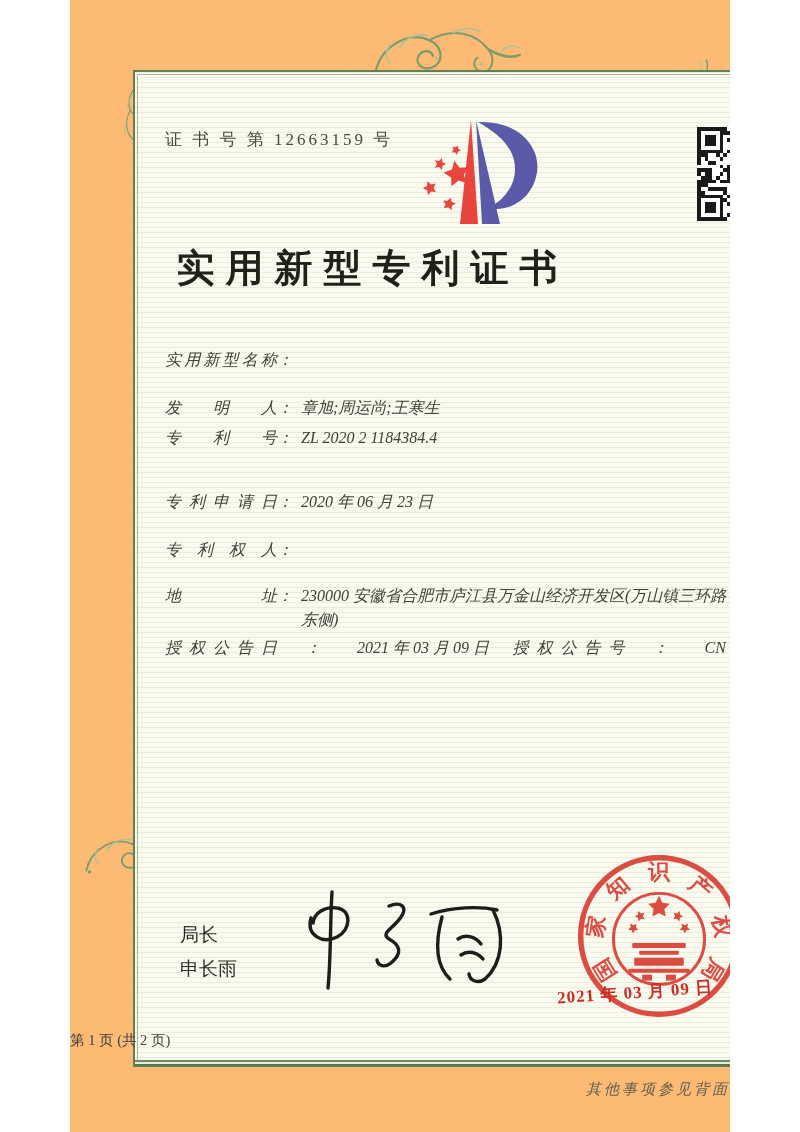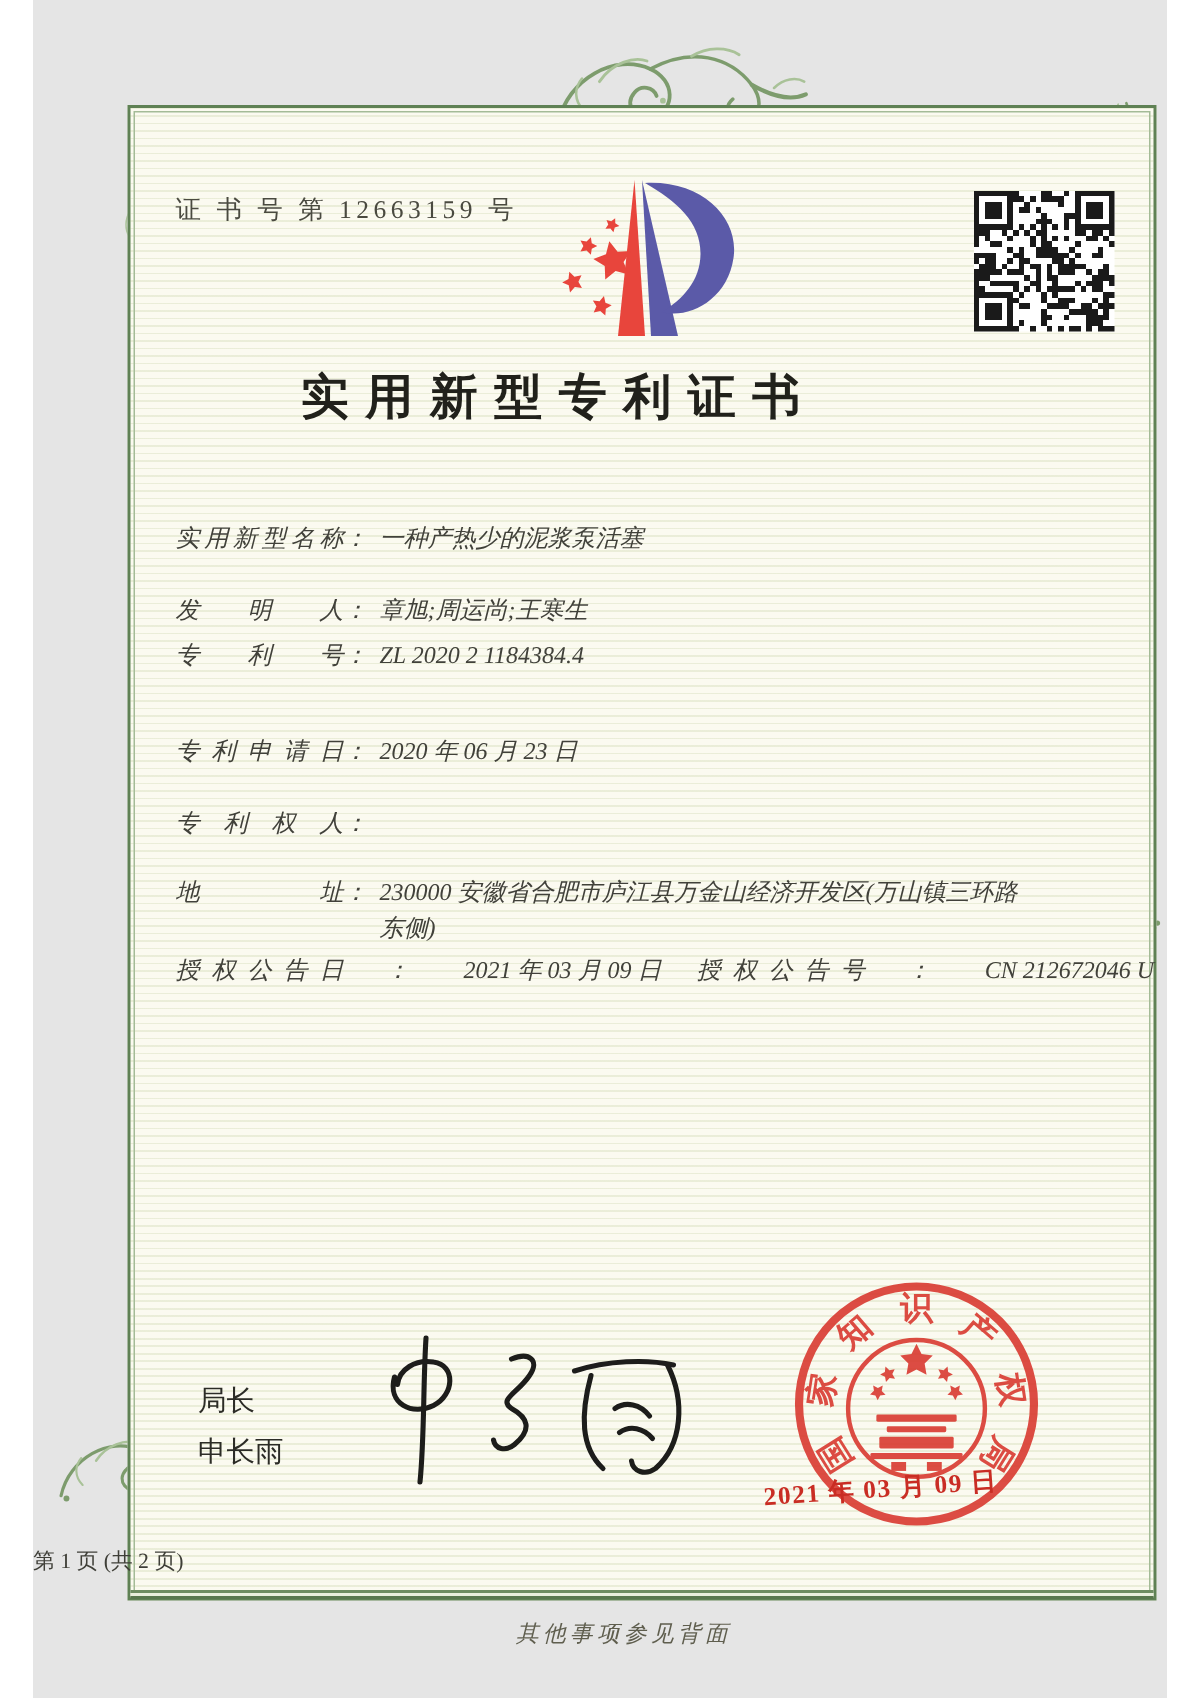--- a/index.html
+++ b/index.html
@@ -1,18 +1,18 @@
 <!DOCTYPE html>
 <html><head>
 <meta charset="utf-8">
 <style>
   html,body{margin:0;padding:0;background:#ffffff;}
   .page{
-    position:relative;width:756px;height:1132px;margin:0 auto;
-    background:#e5e5e5;overflow:hidden;
+    position:relative;width:660px;height:1132px;margin:0 auto;
+    background:#fdba74;overflow:hidden;
     font-family:"Liberation Serif", serif;color:#3f3f38;
   }
   
   .ornaments{position:absolute;inset:0;z-index:1;pointer-events:none;}
   
   .frame{
     position:absolute;left:63px;top:70px;width:682px;height:993px;
     border:2px solid #5f8154;z-index:2;
     background:
       repeating-linear-gradient(180deg,
@@ -27,21 +27,21 @@
     position:absolute;left:0;right:0;bottom:-1px;height:6px;
     background:linear-gradient(180deg,#6d8c60 0 2px,#e8eedb 2px 4px,#58774d 4px 6px);
   }
   .content{position:absolute;inset:0;z-index:3;}
 
   .cert-number{position:absolute;left:95px;top:128px;font-size:17px;letter-spacing:3px;color:#4a4a40;}
   .logo{position:absolute;left:337px;top:112px;width:145px;height:126px;}
   .qr{position:absolute;left:627px;top:127px;width:94px;height:94px;}
   .title{
     position:absolute;left:0;right:55px;top:243px;text-align:center;
-    font-size:32px;font-weight:600;letter-spacing:11px;color:#21211b;
+    font-size:38px;font-weight:600;letter-spacing:11px;color:#21211b;
   }
   .fields{position:absolute;left:95px;top:348px;width:620px;font-size:16px;color:#41413a;}
   .frow{position:absolute;left:0;display:flex;align-items:flex-start;line-height:1.5;font-style:italic;}
   .flabel{display:inline-block;width:112px;text-align:justify;text-align-last:justify;white-space:nowrap;flex:none;}
   .fcolon{flex:none;margin-right:8px;}
   .fvalue{flex:none;}
   .fvalue.wrap{width:432px;flex:initial;}
   .grant-group{display:flex;gap:28px;}
   .paragraphs{
     position:absolute;left:95px;top:668px;width:618px;
@@ -51,21 +51,21 @@
   .signer{position:absolute;left:110px;top:918px;font-family:"Liberation Sans",sans-serif;
     font-size:19px;color:#2c2c26;line-height:1.8;}
   .signature{position:absolute;left:222px;top:882px;width:225px;height:115px;}
   .seal{position:absolute;left:475px;top:822px;width:228px;height:228px;opacity:.88;}
   .seal-date{
     position:absolute;left:487px;top:981px;font-size:17px;font-weight:bold;
     color:#c92d24;transform:rotate(-4deg);letter-spacing:1px;white-space:nowrap;
   }
   .footer-page{position:absolute;left:0;right:55px;top:1031px;text-align:left;font-size:14.5px;color:#3f3f38;}
   .back-note{
-    position:absolute;left:0;right:0;top:1080px;text-align:center;
+    position:absolute;left:0;right:0;top:1080px;text-align:right;
     font-size:15px;font-style:italic;letter-spacing:3px;color:#5f5e4e;padding-left:32px;
   }
 </style>
 </head>
 <body>
 
 <div class="page">
 
   <svg width="0" height="0" style="position:absolute" aria-hidden="true">
     <defs>
@@ -335,21 +335,20 @@
         <rect x="1" y="19" width="5" height="5" fill="#ffffff"></rect>
         <rect x="2" y="20" width="3" height="3" fill="#1a1a1a"></rect>
       </svg>
 
     <div class="title">实用新型专利证书</div>
 
     <div class="fields">
       <div class="frow" style="top:0">
         <span class="flabel">实用新型名称</span>
           <span class="fcolon">：</span>
-        <span class="fvalue">一种产热少的泥浆泵活塞</span>
       </div>
       <div class="frow" style="top:48px">
         <span class="flabel">发明人</span>
           <span class="fcolon">：</span>
         <span class="fvalue">章旭;周运尚;王寒生</span>
       </div>
       <div class="frow" style="top:78px">
         <span class="flabel">专利号</span>
           <span class="fcolon">：</span>
         <span class="fvalue">ZL 2020 2 1184384.4</span>

